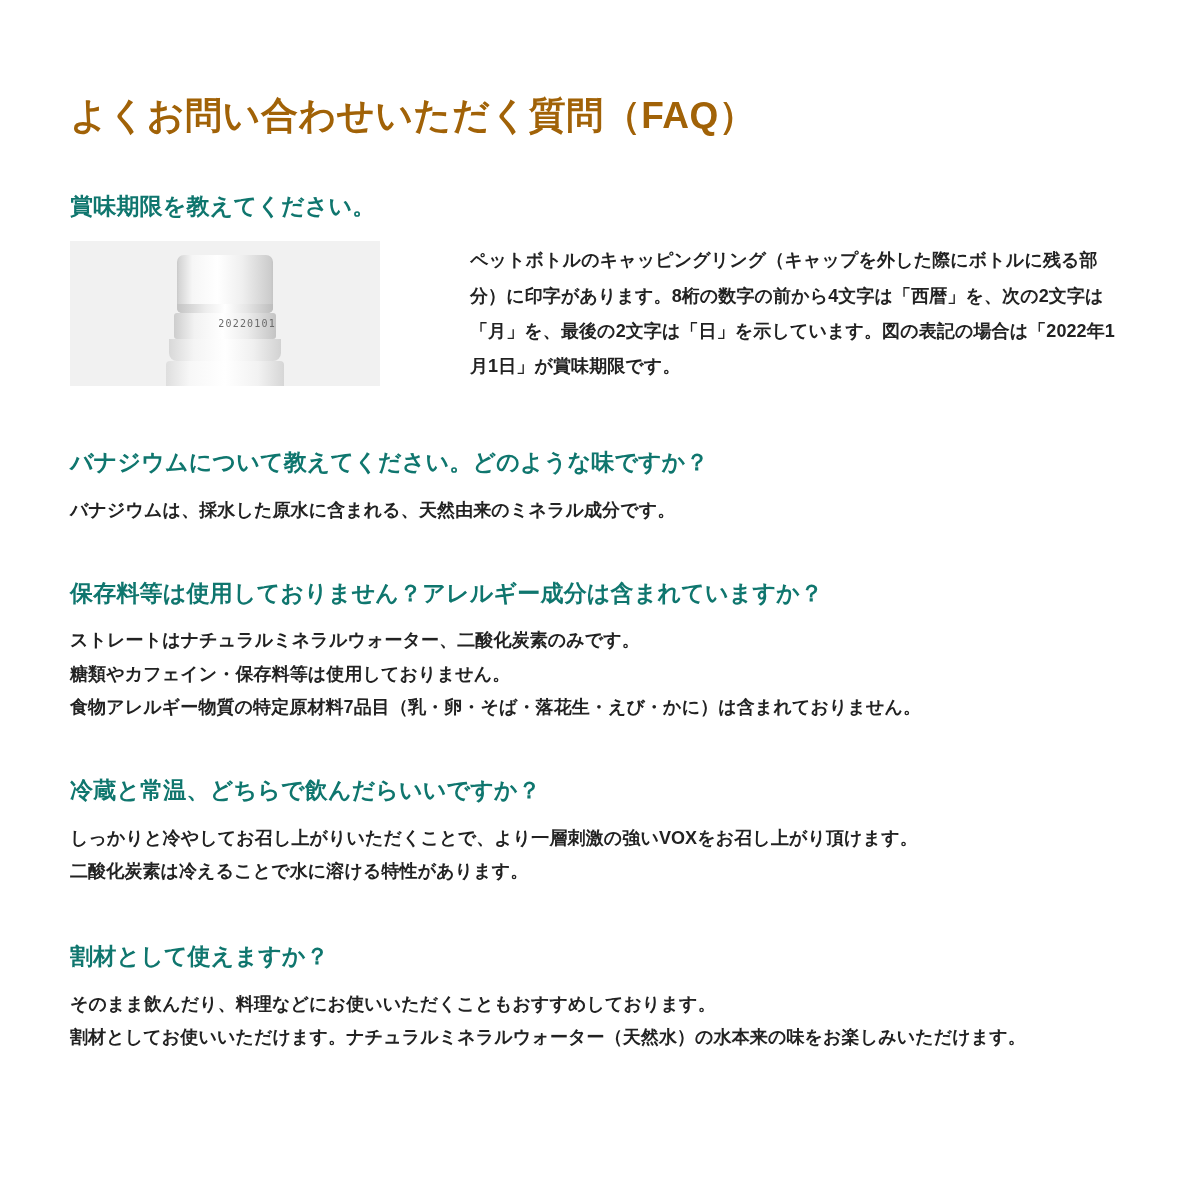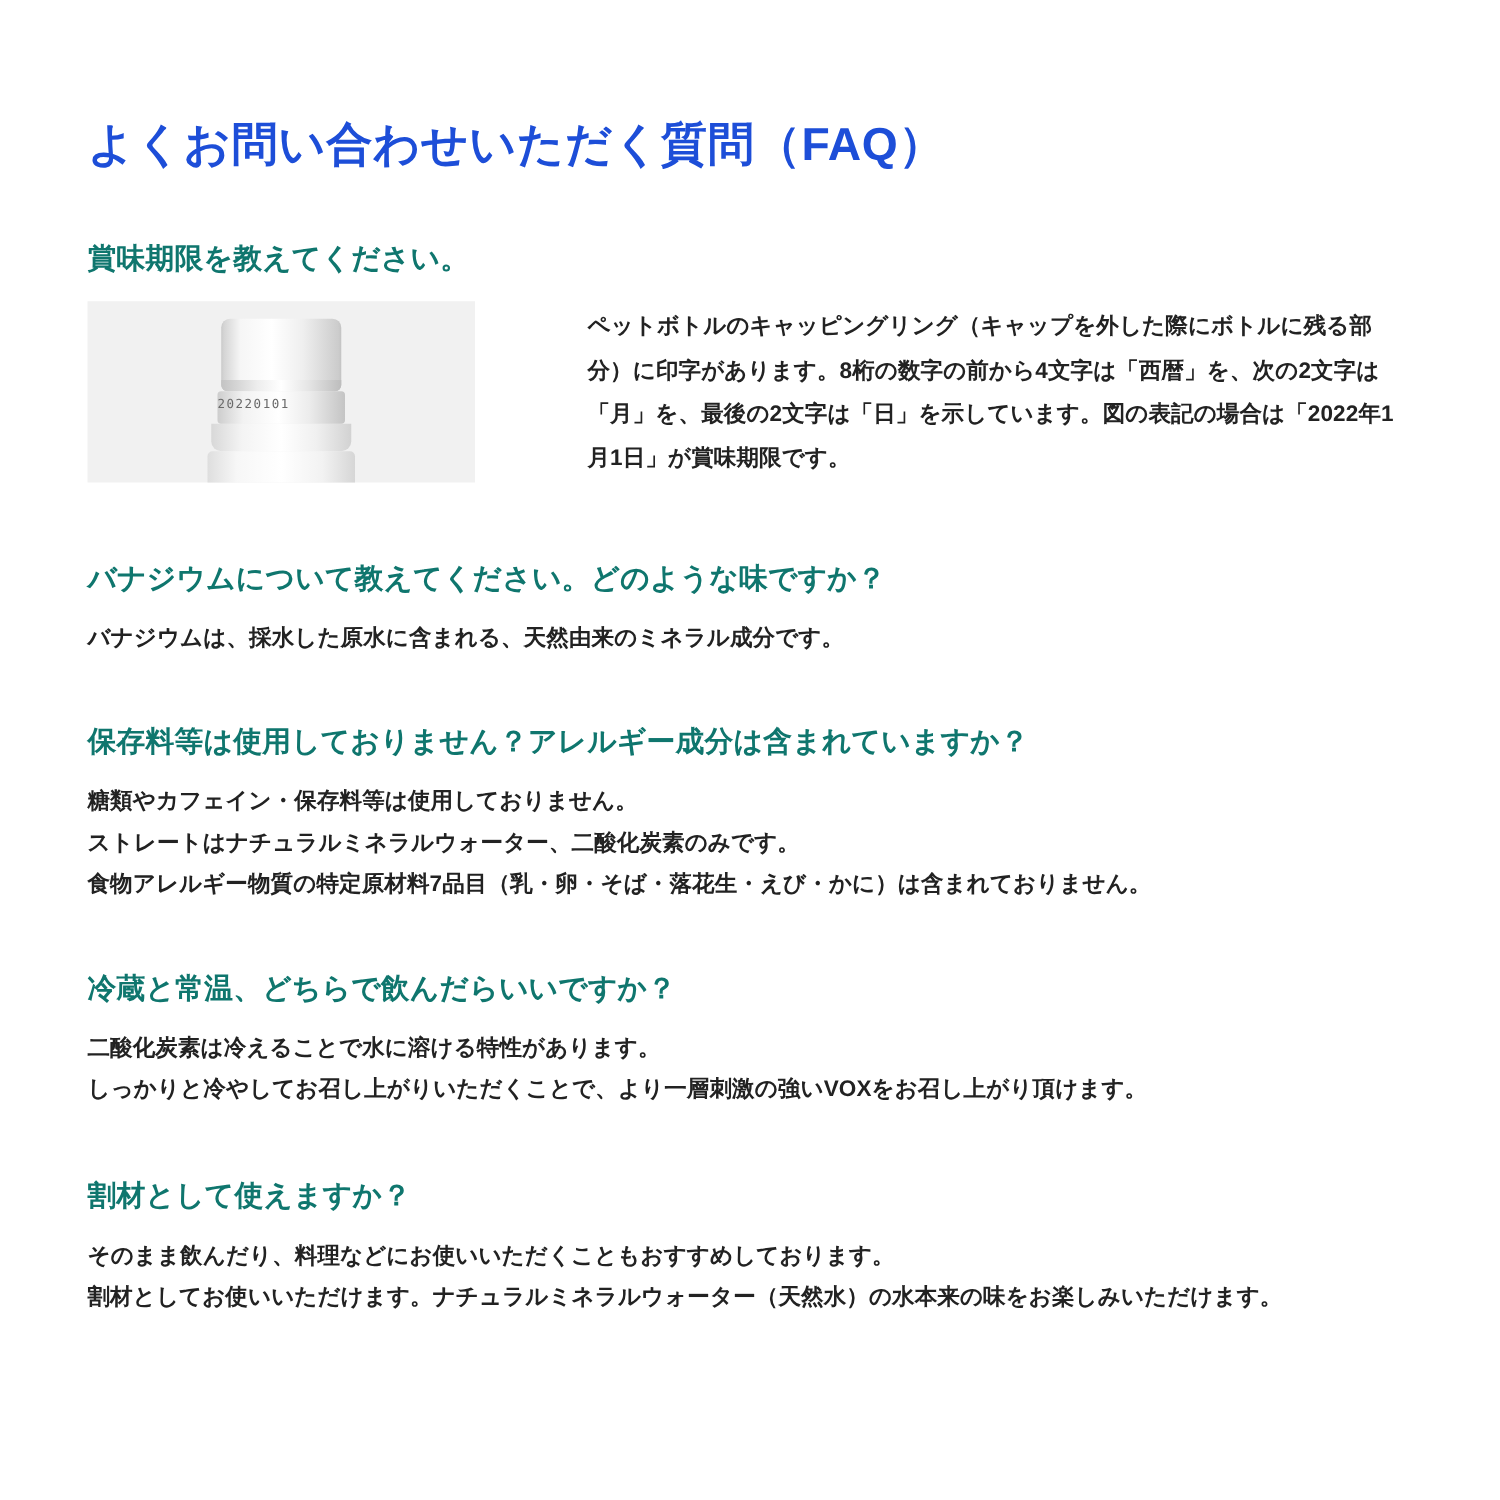--- a/index.html
+++ b/index.html
@@ -18,21 +18,21 @@
     position: relative;
     width: 1200px;
     height: 1200px;
     box-sizing: border-box;
     padding: 92px 70px 0 70px;
   }
   .faq-title {
     font-size: 37px;
     font-weight: bold;
     letter-spacing: 0.5px;
-    color: #1d4ed8;
+    color: #a16207;
     margin: 0 0 0 0;
     line-height: 1.3;
   }
   .q-heading {
     font-size: 23px;
     font-weight: bold;
     color: #0f766e;
     letter-spacing: 0.2px;
     line-height: 1.45;
     margin: 0;
@@ -94,21 +94,21 @@
     margin: 0 auto;
     background: linear-gradient(90deg,#cdcdcd 0%, #f2f2f2 20%, #ffffff 48%, #ececec 72%, #c4c4c4 100%);
     border-radius: 3px;
     position: relative;
   }
   .print-code {
     position: absolute;
     top: 5px;
     left: 0;
     width: 100%;
-    text-align: left;
+    text-align: right;
     font-family: "DejaVu Sans Mono", monospace;
     font-size: 10px;
     letter-spacing: 1.2px;
     color: #6a6a6a;
   }
   .bottle .neck {
     width: 112px;
     height: 22px;
     margin: 0 auto;
     background: linear-gradient(90deg,#d8d8d8 0%, #f4f4f4 22%, #ffffff 50%, #f0f0f0 75%, #d2d2d2 100%);
@@ -171,31 +171,31 @@
   <section class="block block2">
     <h2 class="q-heading">バナジウムについて教えてください。どのような味ですか？</h2>
     <div class="a-body">
       <p>バナジウムは、採水した原水に含まれる、天然由来のミネラル成分です。</p>
     </div>
   </section>
 
   <section class="block block3">
     <h2 class="q-heading">保存料等は使用しておりません？アレルギー成分は含まれていますか？</h2>
     <div class="a-body">
+      <p>ストレートはナチュラルミネラルウォーター、二酸化炭素のみです。</p>
       <p>糖類やカフェイン・保存料等は使用しておりません。</p>
-      <p>ストレートはナチュラルミネラルウォーター、二酸化炭素のみです。</p>
       <p>食物アレルギー物質の特定原材料7品目（乳・卵・そば・落花生・えび・かに）は含まれておりません。</p>
     </div>
   </section>
 
   <section class="block block4">
     <h2 class="q-heading">冷蔵と常温、どちらで飲んだらいいですか？</h2>
     <div class="a-body">
+      <p>しっかりと冷やしてお召し上がりいただくことで、より一層刺激の強いVOXをお召し上がり頂けます。</p>
       <p>二酸化炭素は冷えることで水に溶ける特性があります。</p>
-      <p>しっかりと冷やしてお召し上がりいただくことで、より一層刺激の強いVOXをお召し上がり頂けます。</p>
     </div>
   </section>
 
   <section class="block block5">
     <h2 class="q-heading">割材として使えますか？</h2>
     <div class="a-body">
       <p>そのまま飲んだり、料理などにお使いいただくこともおすすめしております。</p>
       <p>割材としてお使いいただけます。ナチュラルミネラルウォーター（天然水）の水本来の味をお楽しみいただけます。</p>
     </div>
   </section>

